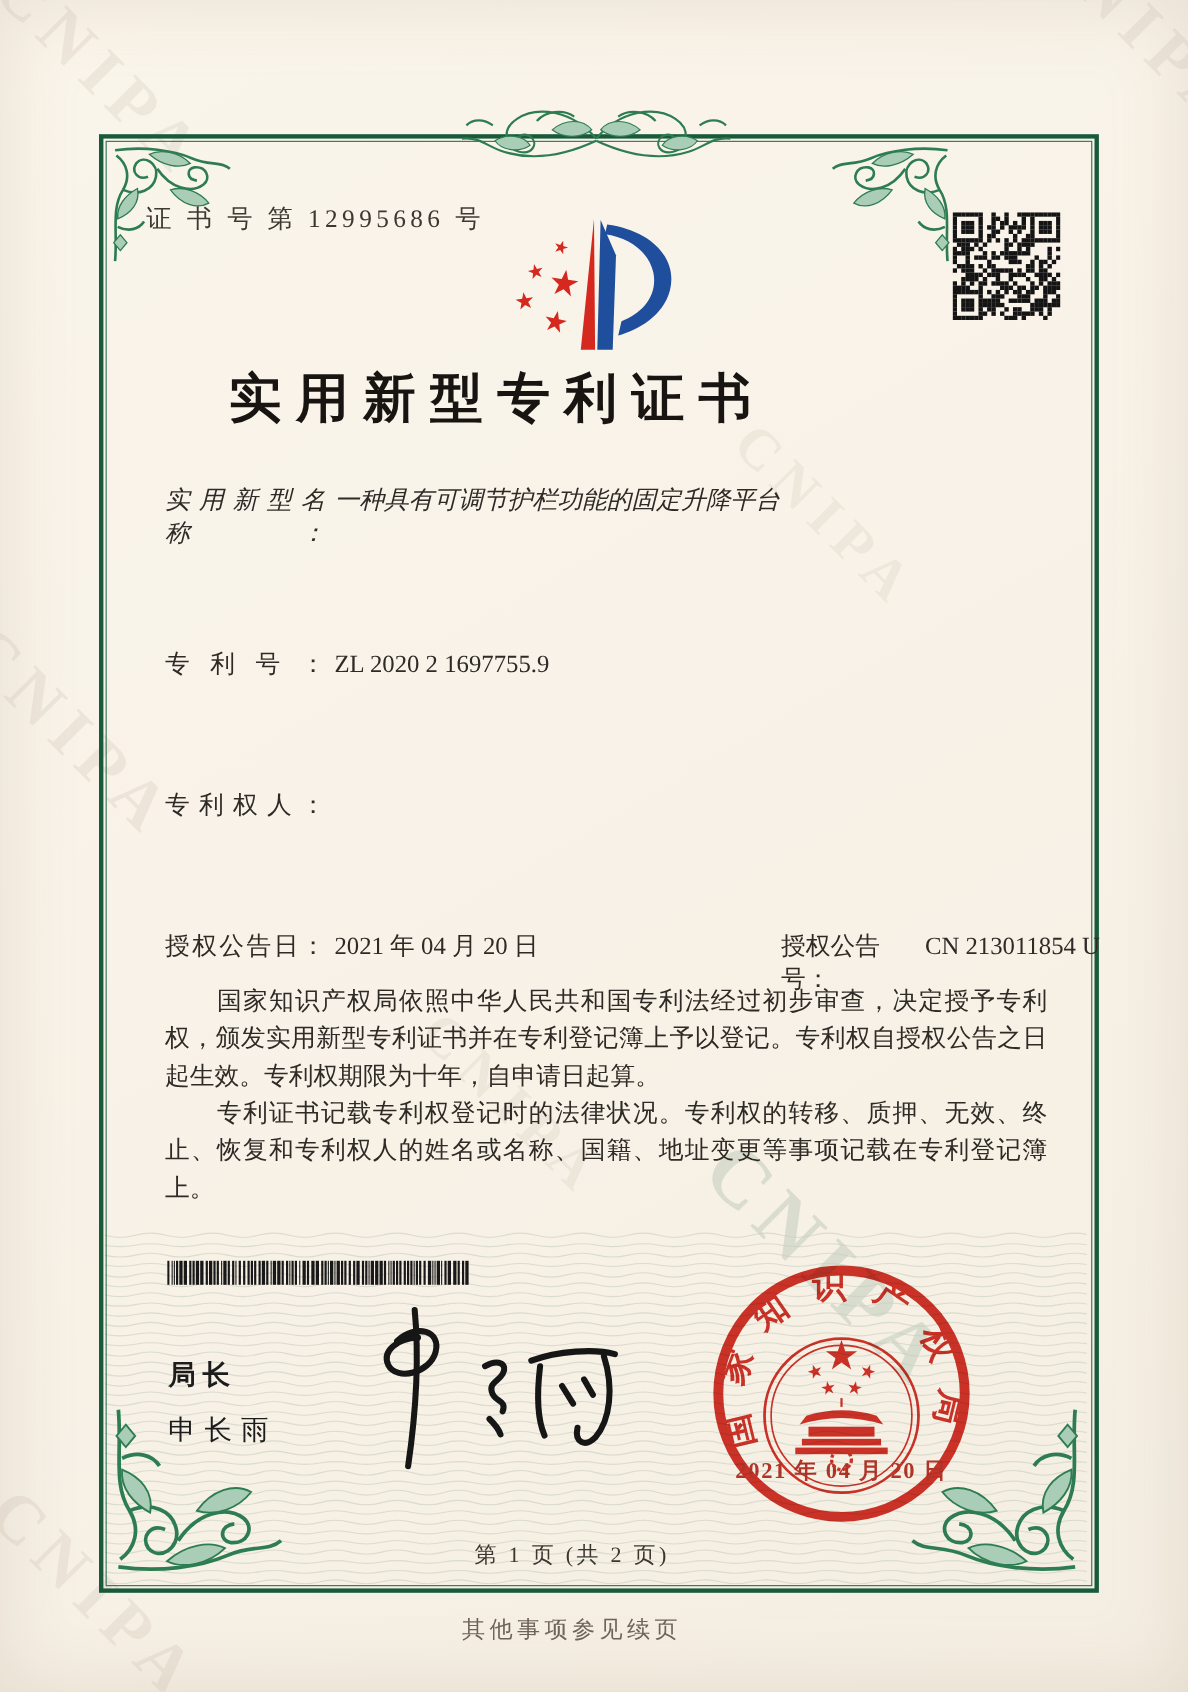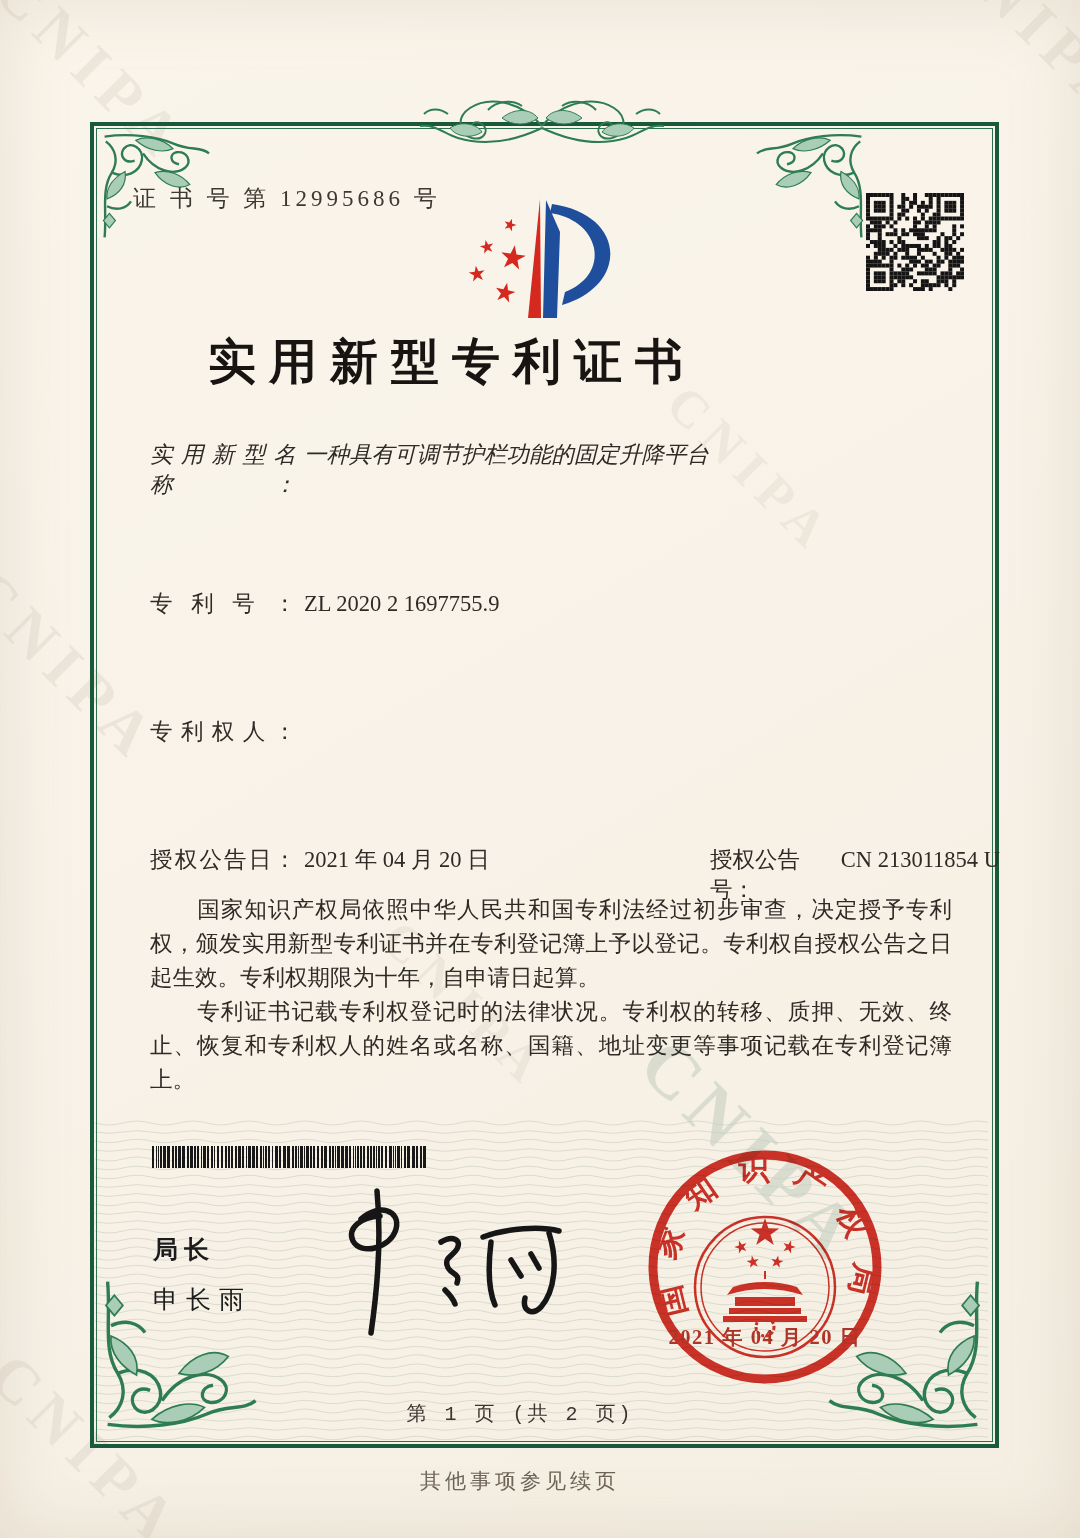--- a/index.html
+++ b/index.html
@@ -47,21 +47,21 @@
   #director-label{position:absolute;left:153px;top:1233px;font-size:25px;font-weight:bold;
                   letter-spacing:6px;color:#1c1c1c;}
   #director-name{position:absolute;left:153px;top:1283px;font-size:25px;font-weight:normal;
                  letter-spacing:8px;color:#1c1c1c;}
   #signature{position:absolute;left:295px;top:1185px;width:270px;height:155px;}
   
   #seal{position:absolute;left:643px;top:1145px;width:245px;height:245px;opacity:.92;
         mix-blend-mode:multiply;}
   
   #page-info{position:absolute;left:0;top:1400px;width:1040px;text-align:center;
-             font-size:20px;letter-spacing:3px;color:#3a362f;font-family:Liberation Mono, monospace;}
+             font-size:20px;letter-spacing:3px;color:#3a362f;}
   #footer-note{position:absolute;left:0;top:1467px;width:1040px;text-align:center;
                font-size:21px;letter-spacing:4px;color:#6e6357;}
 </style>
 </head>
 <body>
 
 <div id="page">
 
   <div class="wm" style="left:-30px;top:30px;">CNIPA</div>
   <div class="wm" style="left:915px;top:-12px;">CNIPA</div>

